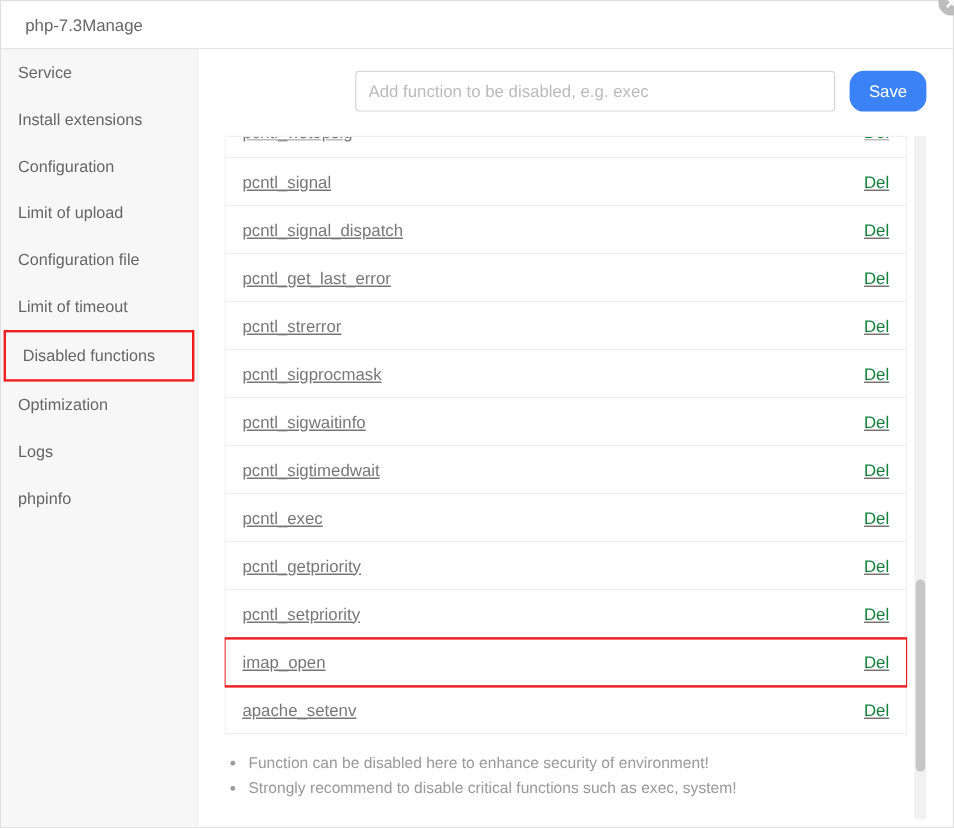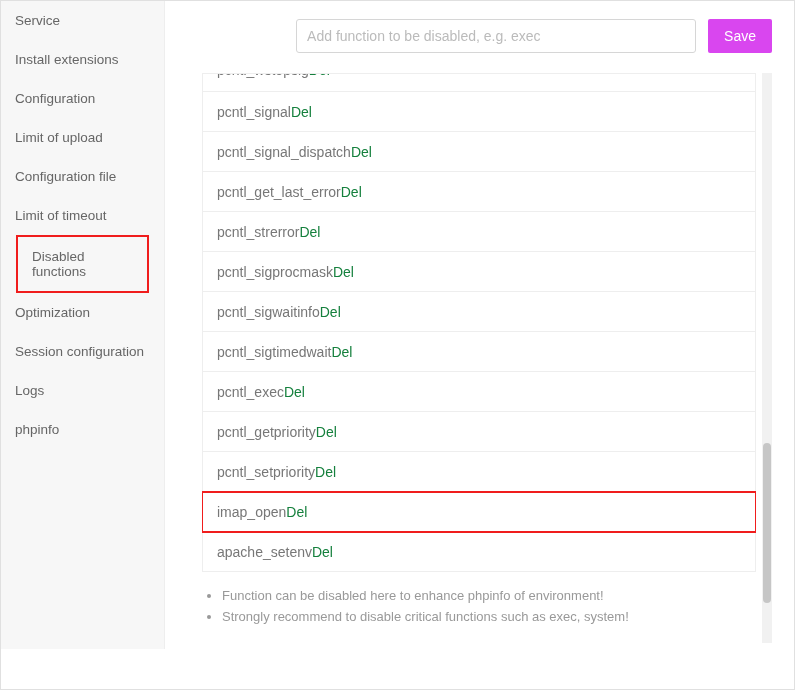--- a/index.html
+++ b/index.html
@@ -37,38 +37,37 @@
       display: flex;
       align-items: center;
       justify-content: center;
       font-size: 14px;
       cursor: pointer;
       overflow: hidden;
     }
     .body {
       display: flex;
       height: calc(100% - 40px);
-      gap: 15px;
     }
     .sidebar {
       width: 164px;
       background: #f7f7f7;
       display: flex;
       flex-direction: column;
       border-right: 1px solid #eee;
     }
     .sidebar-item {
       padding: 12px 14px;
       color: #666;
       cursor: pointer;
       font-size: 13.5px;
     }
     .sidebar-item.red-box {
       border: 2px solid #f01d1d;
-      margin: 0 15px;
+      margin: 0 2px;
     }
     .main {
       flex: 1;
       padding: 18px 22px 6px 22px;
       position: relative;
       display: flex;
       flex-direction: column;
     }
     .toolbar {
       display: flex;
@@ -81,24 +80,24 @@
       flex: 0 0 400px;
       height: 34px;
       border: 1px solid #d6d6d6;
       border-radius: 3px;
       padding: 0 10px;
       color: #888;
       font-size: 14px;
     }
     .toolbar input::placeholder { color: #bbb; }
     .save-btn {
-      background: #d946ef;
+      background: #3b82f6;
       color: #fff;
       border: none;
-      border-radius: 2px;
+      border-radius: 12px;
       height: 34px;
       padding: 0 16px;
       font-size: 14px;
       cursor: pointer;
     }
     .list-wrap {
       position: relative;
       flex: 1;
       overflow: hidden;
     }
@@ -107,25 +106,27 @@
       left: 0;
       right: 16px;
       top: 0;
       bottom: 0;
       overflow: hidden;
       border-top: 1px solid #eee;
     }
     .row {
       display: flex;
       align-items: center;
+      justify-content: space-between;
       border: 1px solid #eee;
       border-top: none;
       height: 40px;
       padding: 0 14px;
       background: #fff;
+      text-decoration: underline;
     }
     .row.first-partial {
       height: 18px;
       align-items: flex-start;
       padding-top: 0;
       overflow: hidden;
       border: 1px solid #eee;
       border-top: none;
       color: #aaa;
     }
@@ -160,31 +161,38 @@
       right: 1px;
       width: 8px;
       background: #c6c6c6;
       border-radius: 4px;
     }
   </style>
 </head>
 <body>
 
 <div class="outer">
+  <div class="titlebar">
+    <span>php-7.3Manage</span>
+    <div class="close-btn">
+      <svg width="10" height="10" viewBox="0 0 10 10">
+          <path d="M1 1 L9 9 M9 1 L1 9" stroke="#fff" stroke-width="2"></path>
+        </svg>
+    </div>
+  </div>
   <div class="body">
     <div class="sidebar">
       <div class="sidebar-item">Service</div>
       <div class="sidebar-item">Install extensions</div>
       <div class="sidebar-item">Configuration</div>
       <div class="sidebar-item">Limit of upload</div>
       <div class="sidebar-item">Configuration file</div>
       <div class="sidebar-item">Limit of timeout</div>
       <div class="sidebar-item red-box">Disabled functions</div>
       <div class="sidebar-item">Optimization</div>
-      <div class="sidebar-item">Session configuration</div>
       <div class="sidebar-item">Logs</div>
       <div class="sidebar-item">phpinfo</div>
     </div>
 
     <div class="main">
       <div class="toolbar">
         <input type="text" placeholder="Add function to be disabled, e.g. exec" style="">
         <button class="save-btn">Save</button>
       </div>
 
@@ -237,21 +245,21 @@
           <div class="row red-box-row">
             <span class="fn-name">imap_open</span>
             <span class="del-link">Del</span>
           </div>
           <div class="row">
             <span class="fn-name">apache_setenv</span>
             <span class="del-link">Del</span>
           </div>
 
           <ul class="footer-notes">
-            <li>Function can be disabled here to enhance phpinfo of environment!</li>
+            <li>Function can be disabled here to enhance security of environment!</li>
             <li>Strongly recommend to disable critical functions such as exec, system!</li>
           </ul>
         </div>
 
         <div class="scrollbar-track">
           <div class="scrollbar-thumb" style="top:370px;height:160px;"></div>
         </div>
       </div>
     </div>
   </div>

